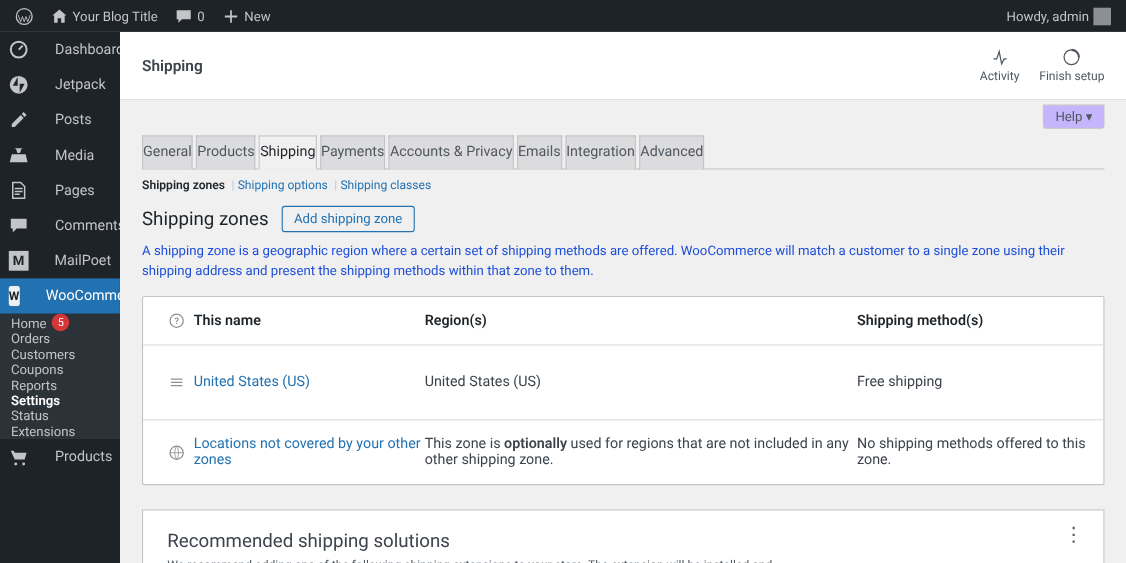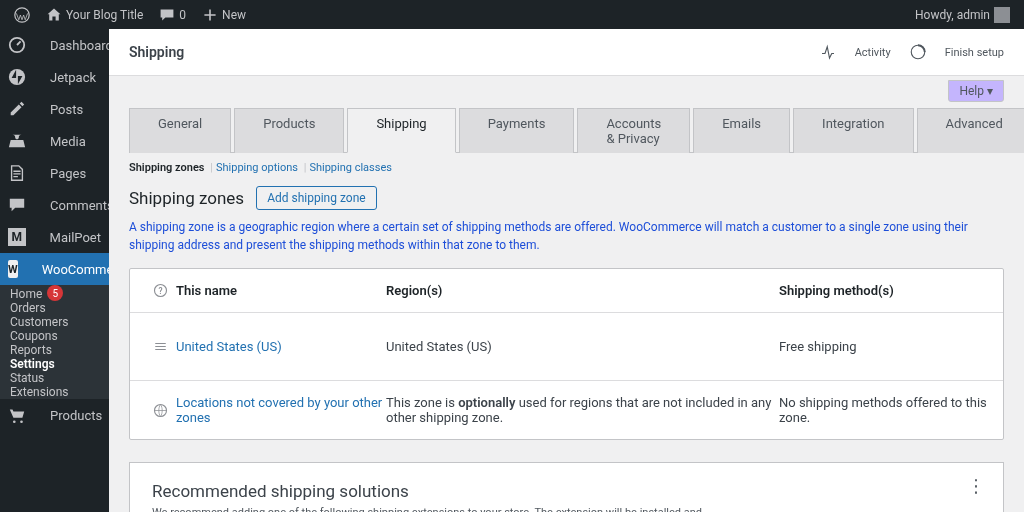--- a/index.html
+++ b/index.html
@@ -19,27 +19,27 @@
 .menu-item .icon-box{width:18px;height:18px;display:flex;align-items:center;justify-content:center;font-weight:bold;font-size:11px;background:#f0f0f1;color:#1d2327;border-radius:2px}
 .menu-item .m-logo{width:18px;height:18px;background:#c3c4c7;color:#1d2327;display:flex;align-items:center;justify-content:center;font-weight:bold;font-size:12px}
 .submenu{background:#2c3338}
 .sub-item{padding:0 10px;font-size:12px;color:#c3c4c7;cursor:pointer;display:flex;align-items:flex-end;gap:5px}
 .sub-item.active{color:#fff;font-weight:600}
 .badge{background:#d63638;color:#fff;border-radius:9px;min-width:16px;height:16px;font-size:10px;display:inline-flex;align-items:center;justify-content:center;padding:0 4px}
 .content{flex:1;overflow-y:auto}
 .page-header{background:#fff;padding:14px 20px;display:flex;justify-content:space-between;align-items:center;border-bottom:1px solid #dcdcde}
 .page-title{font-size:14px;font-weight:600}
 .header-actions{display:flex;gap:18px;align-items:center}
-.header-act{display:flex;flex-direction:row;align-items:center;font-size:11px;color:#50575e;cursor:pointer;gap:18px}
+.header-act{display:flex;flex-direction:column;align-items:center;font-size:11px;color:#50575e;cursor:pointer;gap:2px}
 .header-act svg{width:18px;height:18px;fill:none;stroke:currentColor;stroke-width:1.5}
 .help-row{display:flex;justify-content:flex-end;padding:4px 20px 0}
 .help-tab{background:#c4b5fd;border:1px solid #c3c4c7;border-radius:0 0 3px 3px;padding:3px 10px;font-size:12px;cursor:pointer;color:#50575e}
 .body{padding:6px 20px 20px}
 .tabs{display:flex;gap:3px;border-bottom:1px solid #c3c4c7}
-.tab{background:#dcdcde;padding:7px 28px;font-size:13px;color:#50575e;cursor:pointer;border:1px solid #c3c4c7;border-bottom:none;margin-bottom:-1px}
+.tab{background:#dcdcde;padding:7px 0;font-size:13px;color:#50575e;cursor:pointer;border:1px solid #c3c4c7;border-bottom:none;margin-bottom:-1px}
 .tab.active{background:#f0f0f1;color:#1d2327;border-bottom:1px solid #f0f0f1}
 .subtabs{padding:8px 0;font-size:11px}
 .subtabs a{color:#2271b1;text-decoration:none}
 .subtabs .cur{color:#1d2327;font-weight:600}
 .subtabs .sep{color:#c3c4c7;margin:0 3px}
 .section-head{display:flex;align-items:center;gap:12px;margin:4px 0 8px}
 .section-head h2{font-size:17px;font-weight:400;color:#1d2327}
 .btn-outline{border:1px solid #2271b1;color:#2271b1;background:transparent;padding:4px 10px;font-size:12px;border-radius:3px;cursor:pointer}
 .desc{font-size:12px;color:#1d4ed8;margin-bottom:14px;line-height:1.5}
 .table{background:#fff;border:1px solid #c3c4c7;border-radius:2px}

